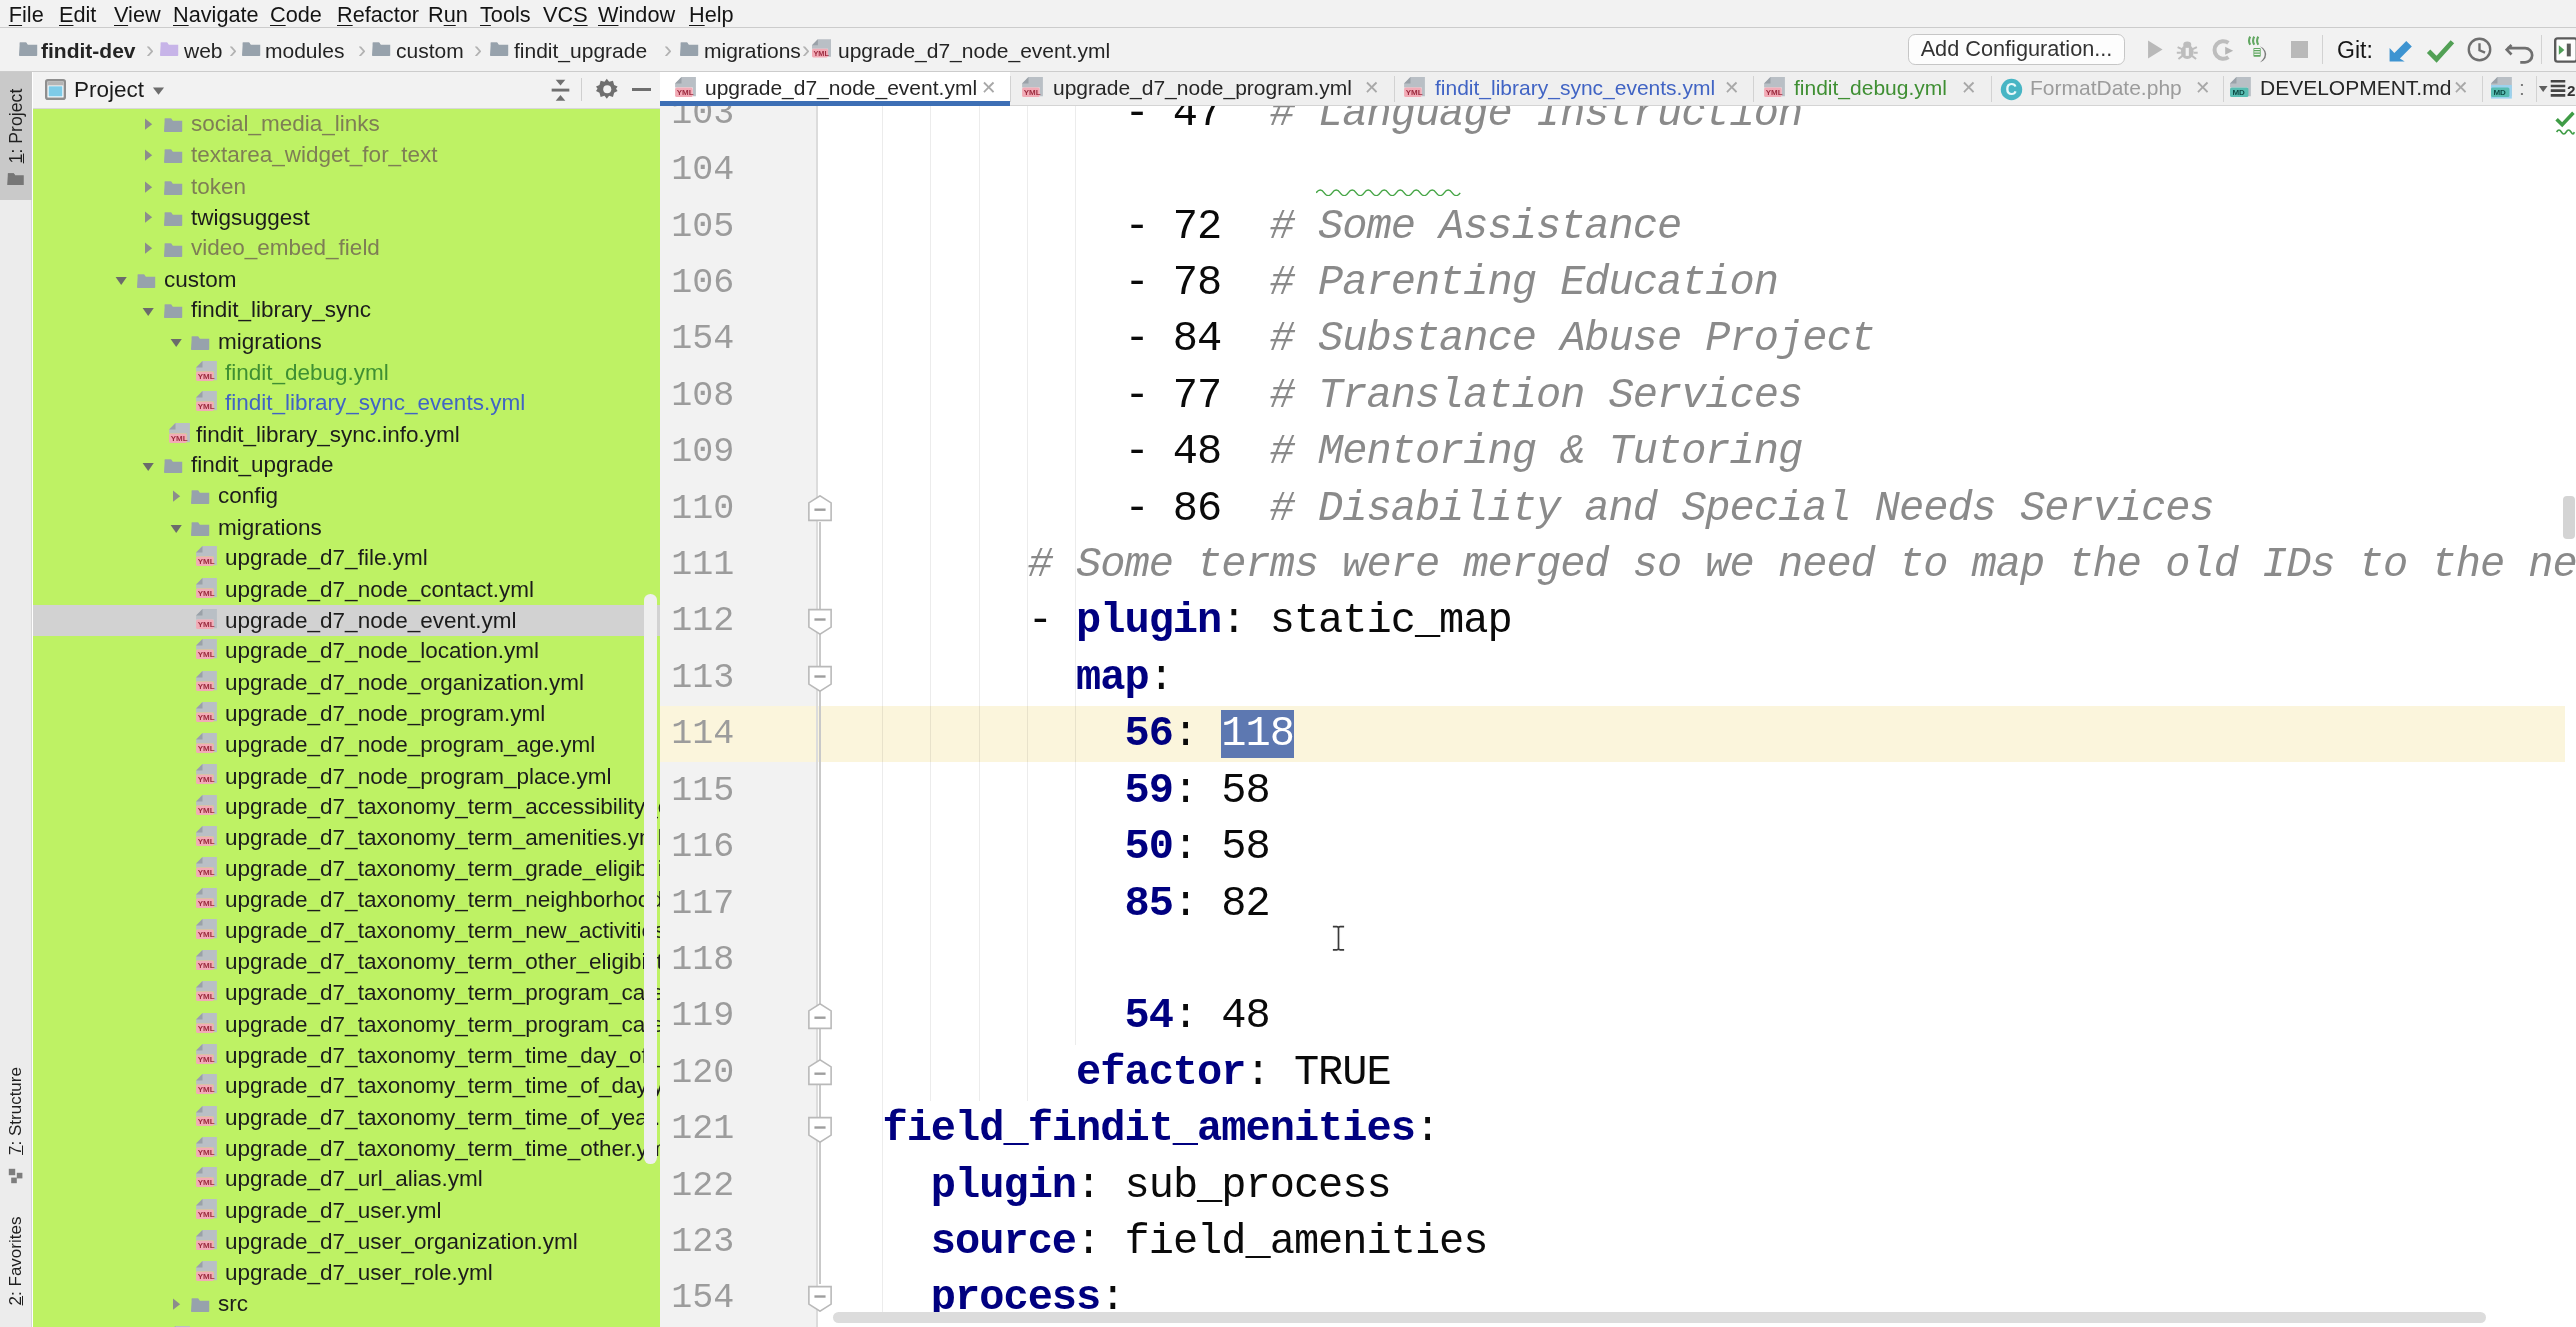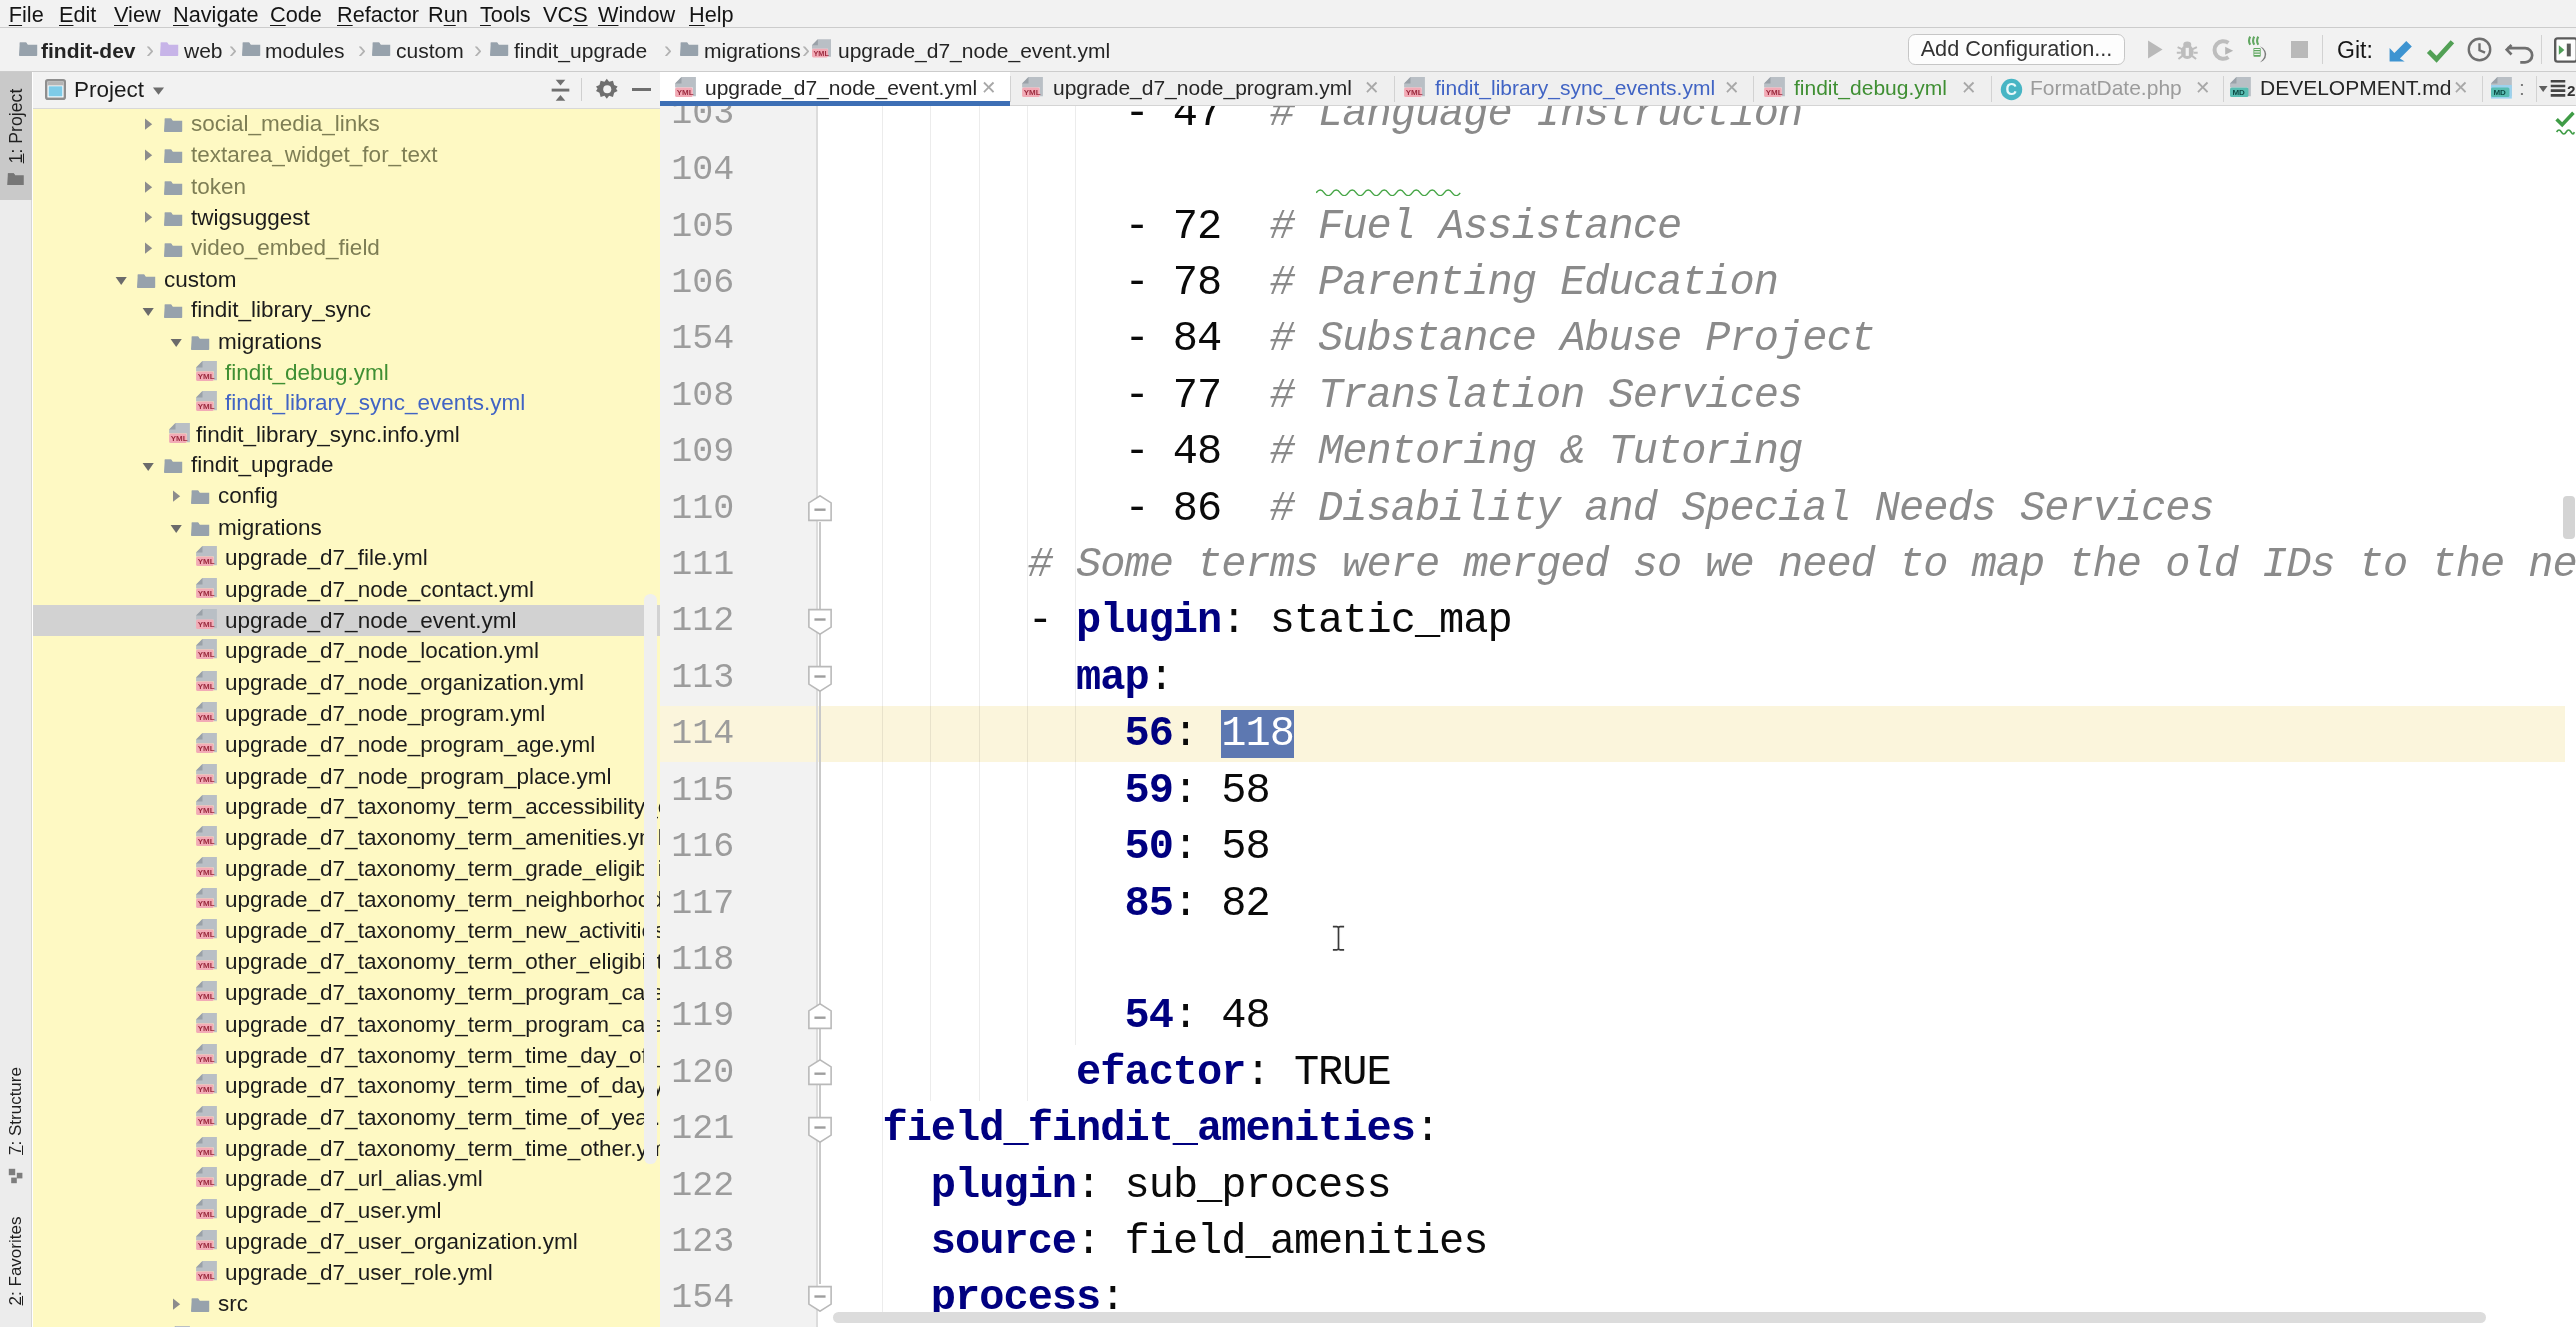--- a/index.html
+++ b/index.html
@@ -127,21 +127,21 @@
 <path d="M1,3 h8 l2,3 h12 v13 a1,1 0 0 1 -1,1 h-21 a1,1 0 0 1 -1,-1 Z" fill="#767676"></path>
 <path d="M1,3 h8 l2,3 h-10 Z" fill="#767676" opacity="0.85"></path>
 </svg>
 <div class="abs" style="left:-64px;top:1095px;width:160px;height:32px;line-height:32px;font-size:17px;color:#1f1f1f;text-align:center;transform:rotate(-90deg)"><u>7</u>: Structure</div>
 <svg class="abs" style="left:8px;top:1168px" width="16" height="16" viewBox="0 0 20 20">
 <rect x="1" y="1" width="8" height="8" fill="#7d7d7d"></rect>
     <rect x="11" y="6" width="7" height="7" fill="#7d7d7d"></rect>
 <rect x="4" y="12" width="7" height="7" fill="#7d7d7d"></rect>
   </svg>
 <div class="abs" style="left:-64px;top:1245px;width:160px;height:32px;line-height:32px;font-size:17px;color:#1f1f1f;text-align:center;transform:rotate(-90deg)"><u>2</u>: Favorites</div>
-<div class="abs" style="left:33px;top:72px;width:627px;height:1255px;background:#fef9c3;overflow:hidden">
+<div class="abs" style="left:33px;top:72px;width:627px;height:1255px;background:#bef264;overflow:hidden">
 <div class="abs" style="left:0;top:0;width:627px;height:37px;background:#f2f2f2;border-bottom:0.8px solid #d8d8d8"></div>
 <svg class="abs" style="left:12px;top:7.2px" width="21" height="21" viewBox="0 0 26 26">
 <rect x="1.5" y="1.5" width="23" height="23" rx="2" stroke="#8e8e8e" stroke-width="3" fill="#fff"></rect>
 <rect x="3" y="3" width="20" height="5" fill="#b5b5b5"></rect>
 <rect x="4.5" y="9" width="17" height="12.5" fill="#7ecbe8"></rect>
     </svg>
 <div class="abs" style="left:41px;top:0;height:37px;line-height:35px;font-size:22.5px;color:#1b1b1b">Project</div>
 <svg class="abs" style="left:119px;top:13.6px" width="13" height="9.6" viewBox="0 0 16 12">
       <path d="M1,2 L15,2 L8,11 Z" fill="#6d6d6d"></path>
     </svg>
@@ -576,21 +576,21 @@
 </svg>
 <svg class="abs" style="left:147px;top:1010px" width="26" height="27" viewBox="0 0 32 34">
 <polygon points="2,2 30,2 30,24 16,33 2,24" fill="#ffffff" stroke="#b9b9b9" stroke-width="2"></polygon>
 <rect x="9" y="13" width="14" height="3" fill="#9e9e9e"></rect>
 </svg>
 <svg class="abs" style="left:147px;top:1179px" width="26" height="27" viewBox="0 0 32 34">
 <polygon points="2,2 30,2 30,24 16,33 2,24" fill="#ffffff" stroke="#b9b9b9" stroke-width="2"></polygon>
 <rect x="9" y="13" width="14" height="3" fill="#9e9e9e"></rect>
 </svg>
 <div class="cl" style="left:174px;top:-20px">            - 47  <span class="c"># Language Instruction</span></div>
-<div class="cl" style="left:174px;top:93px">            - 72  <span class="c"># Fuel Assistance</span></div>
+<div class="cl" style="left:174px;top:93px">            - 72  <span class="c"># Some Assistance</span></div>
 <div class="cl" style="left:174px;top:149px">            - 78  <span class="c"># Parenting Education</span></div>
 <div class="cl" style="left:174px;top:205px">            - 84  <span class="c"># Substance Abuse Project</span></div>
 <div class="cl" style="left:174px;top:262px">            - 77  <span class="c"># Translation Services</span></div>
 <div class="cl" style="left:174px;top:318px">            - 48  <span class="c"># Mentoring &amp; Tutoring</span></div>
 <div class="cl" style="left:174px;top:375px">            - 86  <span class="c"># Disability and Special Needs Services</span></div>
 <div class="cl" style="left:174px;top:431px">        <span class="c"># Some terms were merged so we need to map the old IDs to the new</span></div>
 <div class="cl" style="left:174px;top:487px">        - <span class="k">plugin</span>: static_map</div>
 <div class="cl" style="left:174px;top:544px">          <span class="k">map</span>:</div>
 <div class="cl" style="left:174px;top:600px">            <span class="k">56</span>: <span class="sel">118</span></div>
 <div class="cl" style="left:174px;top:657px">            <span class="k">59</span>: 58</div>

